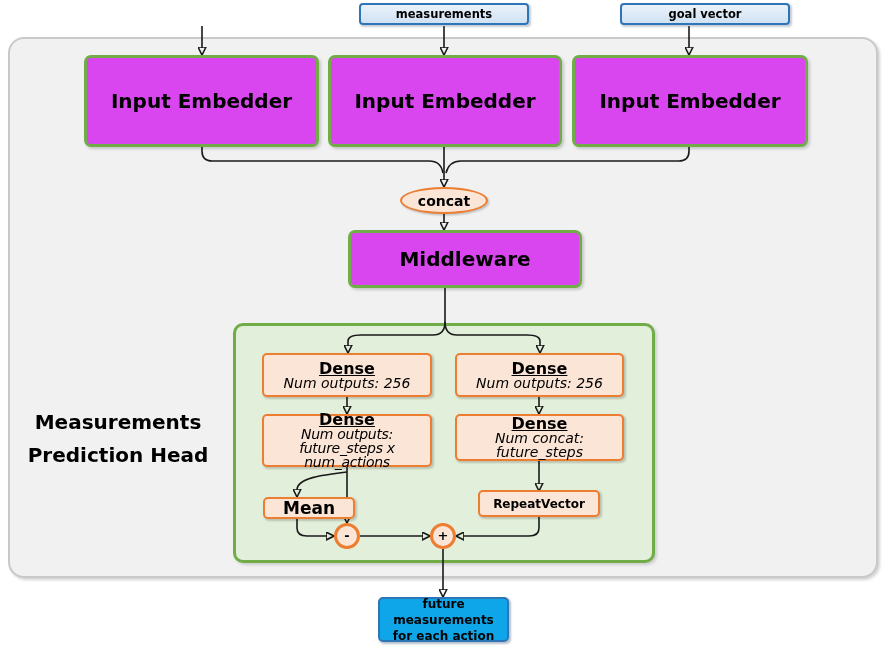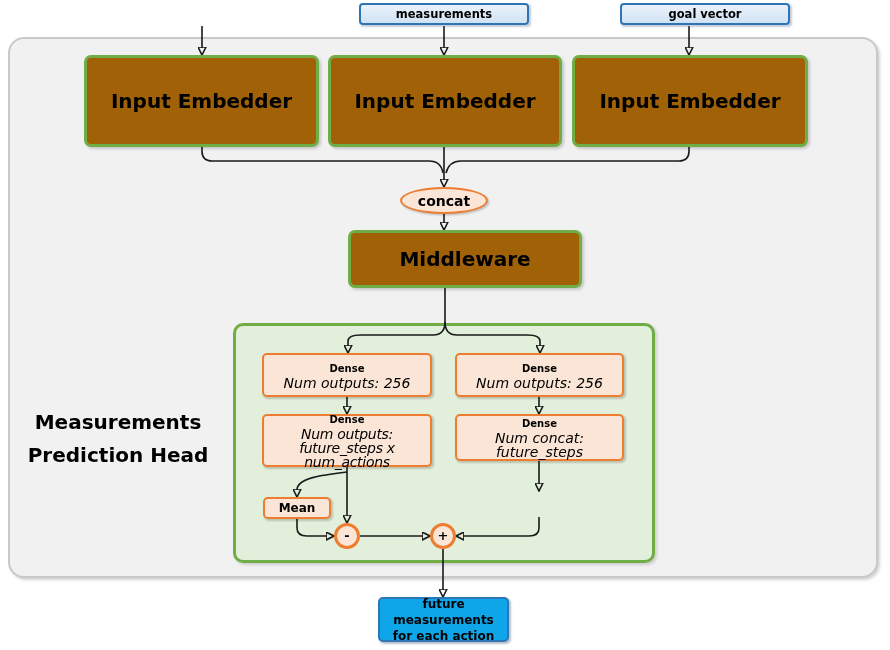--- a/index.html
+++ b/index.html
@@ -41,48 +41,48 @@
     border:2px solid #2E75B6; border-radius:4px;
     font-size:11.5px; font-weight:bold;
     box-shadow:1.5px 1.5px 2px rgba(90,110,140,0.35);
   }
   .in1 { left:116px; top:3px;  width:171px; }
   .in2 { left:359px; top:3px;  width:170px; }
   .in3 { left:620px; top:3px;  width:170px; }
 
   
   .green {
-    background:#a16207; border:3px solid #70AD47; border-radius:7px;
+    background:#d946ef; border:3px solid #70AD47; border-radius:7px;
     font-weight:bold; box-shadow:2px 2px 3px rgba(0,0,0,0.18);
   }
   .e1 { left:84px;  top:55px; width:235px; height:92px; font-size:20px; }
   .e2 { left:328px; top:55px; width:234px; height:92px; font-size:20px; }
   .e3 { left:572px; top:55px; width:236px; height:92px; font-size:20px; }
   .middleware { left:328px; top:230px; width:234px; height:58px; font-size:20px;margin-left:20px; }
 
   
   .concat {
     left:400px; top:187px; width:88px; height:27px;
     background:#FBE5D6; border:2.5px solid #ED7D31; border-radius:50%;
     font-size:14px; font-weight:bold; box-shadow:1.5px 1.5px 2px rgba(0,0,0,0.2);
   }
 
   
   .orange {
     background:#FBE5D6; border:2.5px solid #ED7D31; border-radius:5px;
     box-shadow:1.5px 1.5px 2px rgba(0,0,0,0.18);
   }
-  .orange .ttl { font-size:10px; font-weight:bold; line-height:15px; }
+  .orange .ttl { font-size:16px; font-weight:bold; line-height:15px;text-decoration:underline; }
   .orange .sub { font-size:14px;  line-height:14px; white-space:pre-line;font-style:italic; }
   .d1l { left:262px; top:353px; width:170px; height:44px; }
   .d1r { left:455px; top:353px; width:169px; height:44px; }
   .d2l { left:262px; top:414px; width:170px; height:53px; }
   .d2l .sub { letter-spacing:-0.3px;text-align:center; }
   .d2r { left:455px; top:414px; width:169px; height:47px; }
-  .mean   { left:263px; top:497px; width:68px;  height:22px; font-size:12px; font-weight:bold; }
+  .mean   { left:263px; top:497px; width:92px;  height:22px; font-size:17px; font-weight:bold; }
   .repeat { left:478px; top:490px; width:122px; height:27px; font-size:12px; font-weight:bold; }
 
   .op-circle {
     width:26px; height:26px; border-radius:50%;
     background:#FBE5D6; border:3px solid #ED7D31;
     font-size:13px; font-weight:bold; line-height:20px;
   }
   .minus { left:334px; top:523px; }
   .plus  { left:430px; top:523px; }
 
@@ -160,20 +160,21 @@
     <span class="ttl">Dense</span>
     <span class="sub">Num outputs:
 future_steps x num_actions</span>
   </div>
   <div class="abs node orange d2r">
     <span class="ttl">Dense</span>
     <span class="sub">Num concat: future_steps</span>
   </div>
 
   <div class="abs node orange mean">Mean</div>
+  <div class="abs node orange repeat">RepeatVector</div>
 
   <div class="abs node op-circle minus">-</div>
   <div class="abs node op-circle plus">+</div>
 
   <div class="abs node out">future measurements
 for each action</div>
 
 </div>
 
 </body></html>

